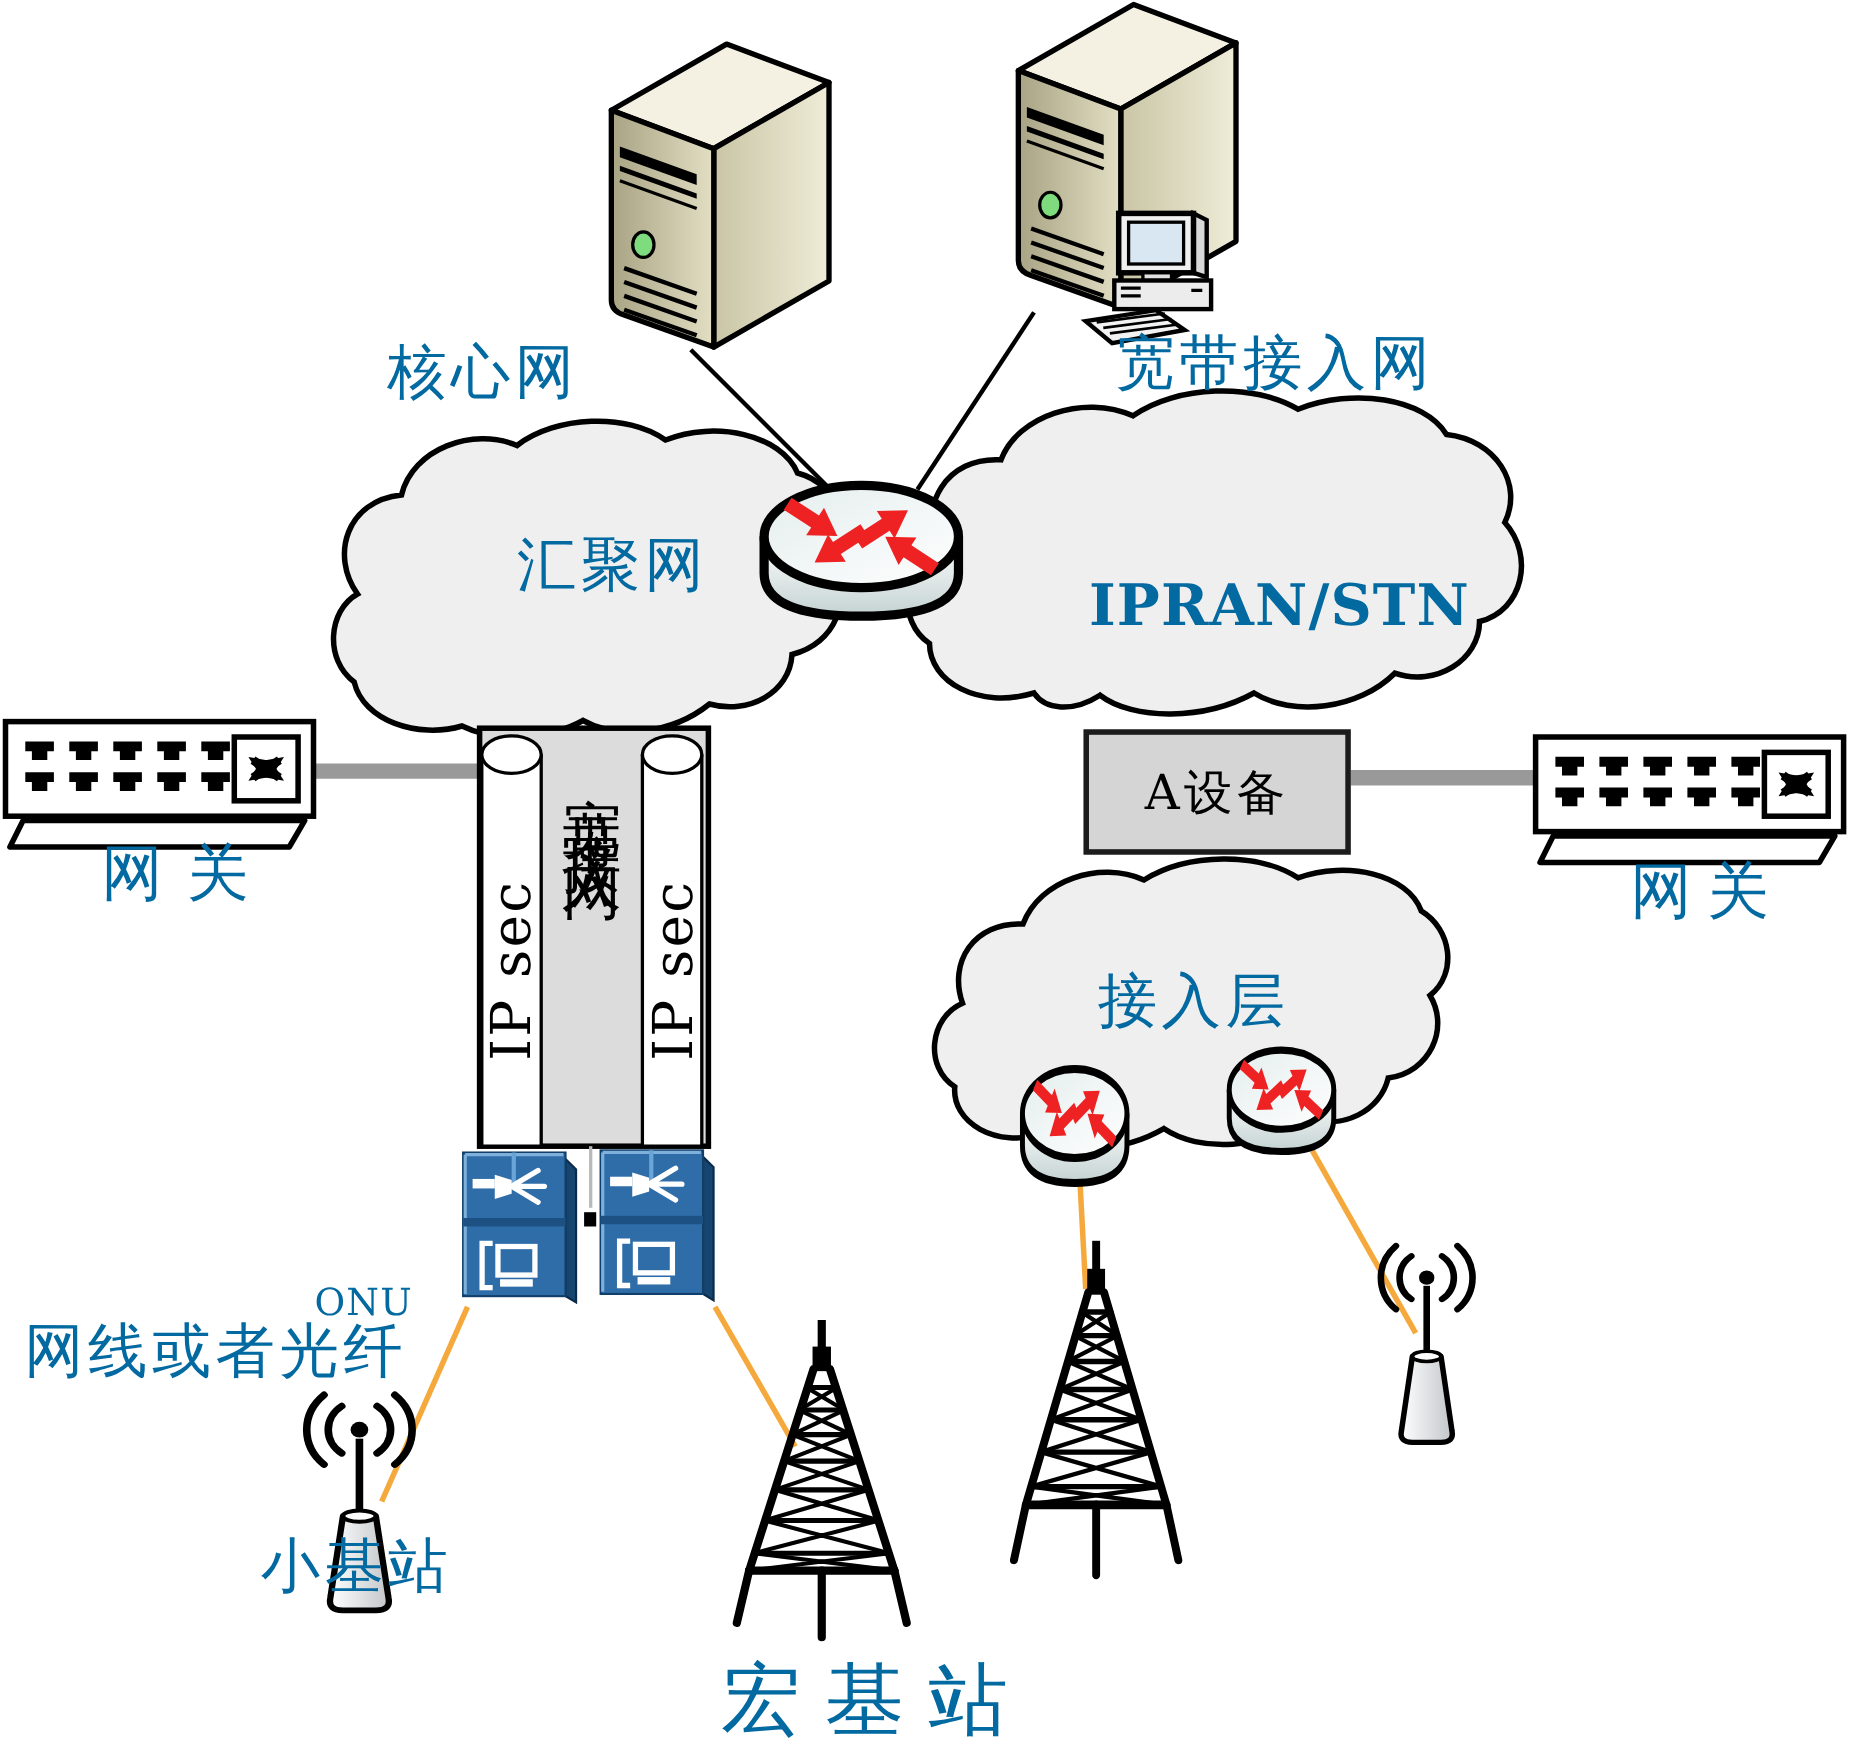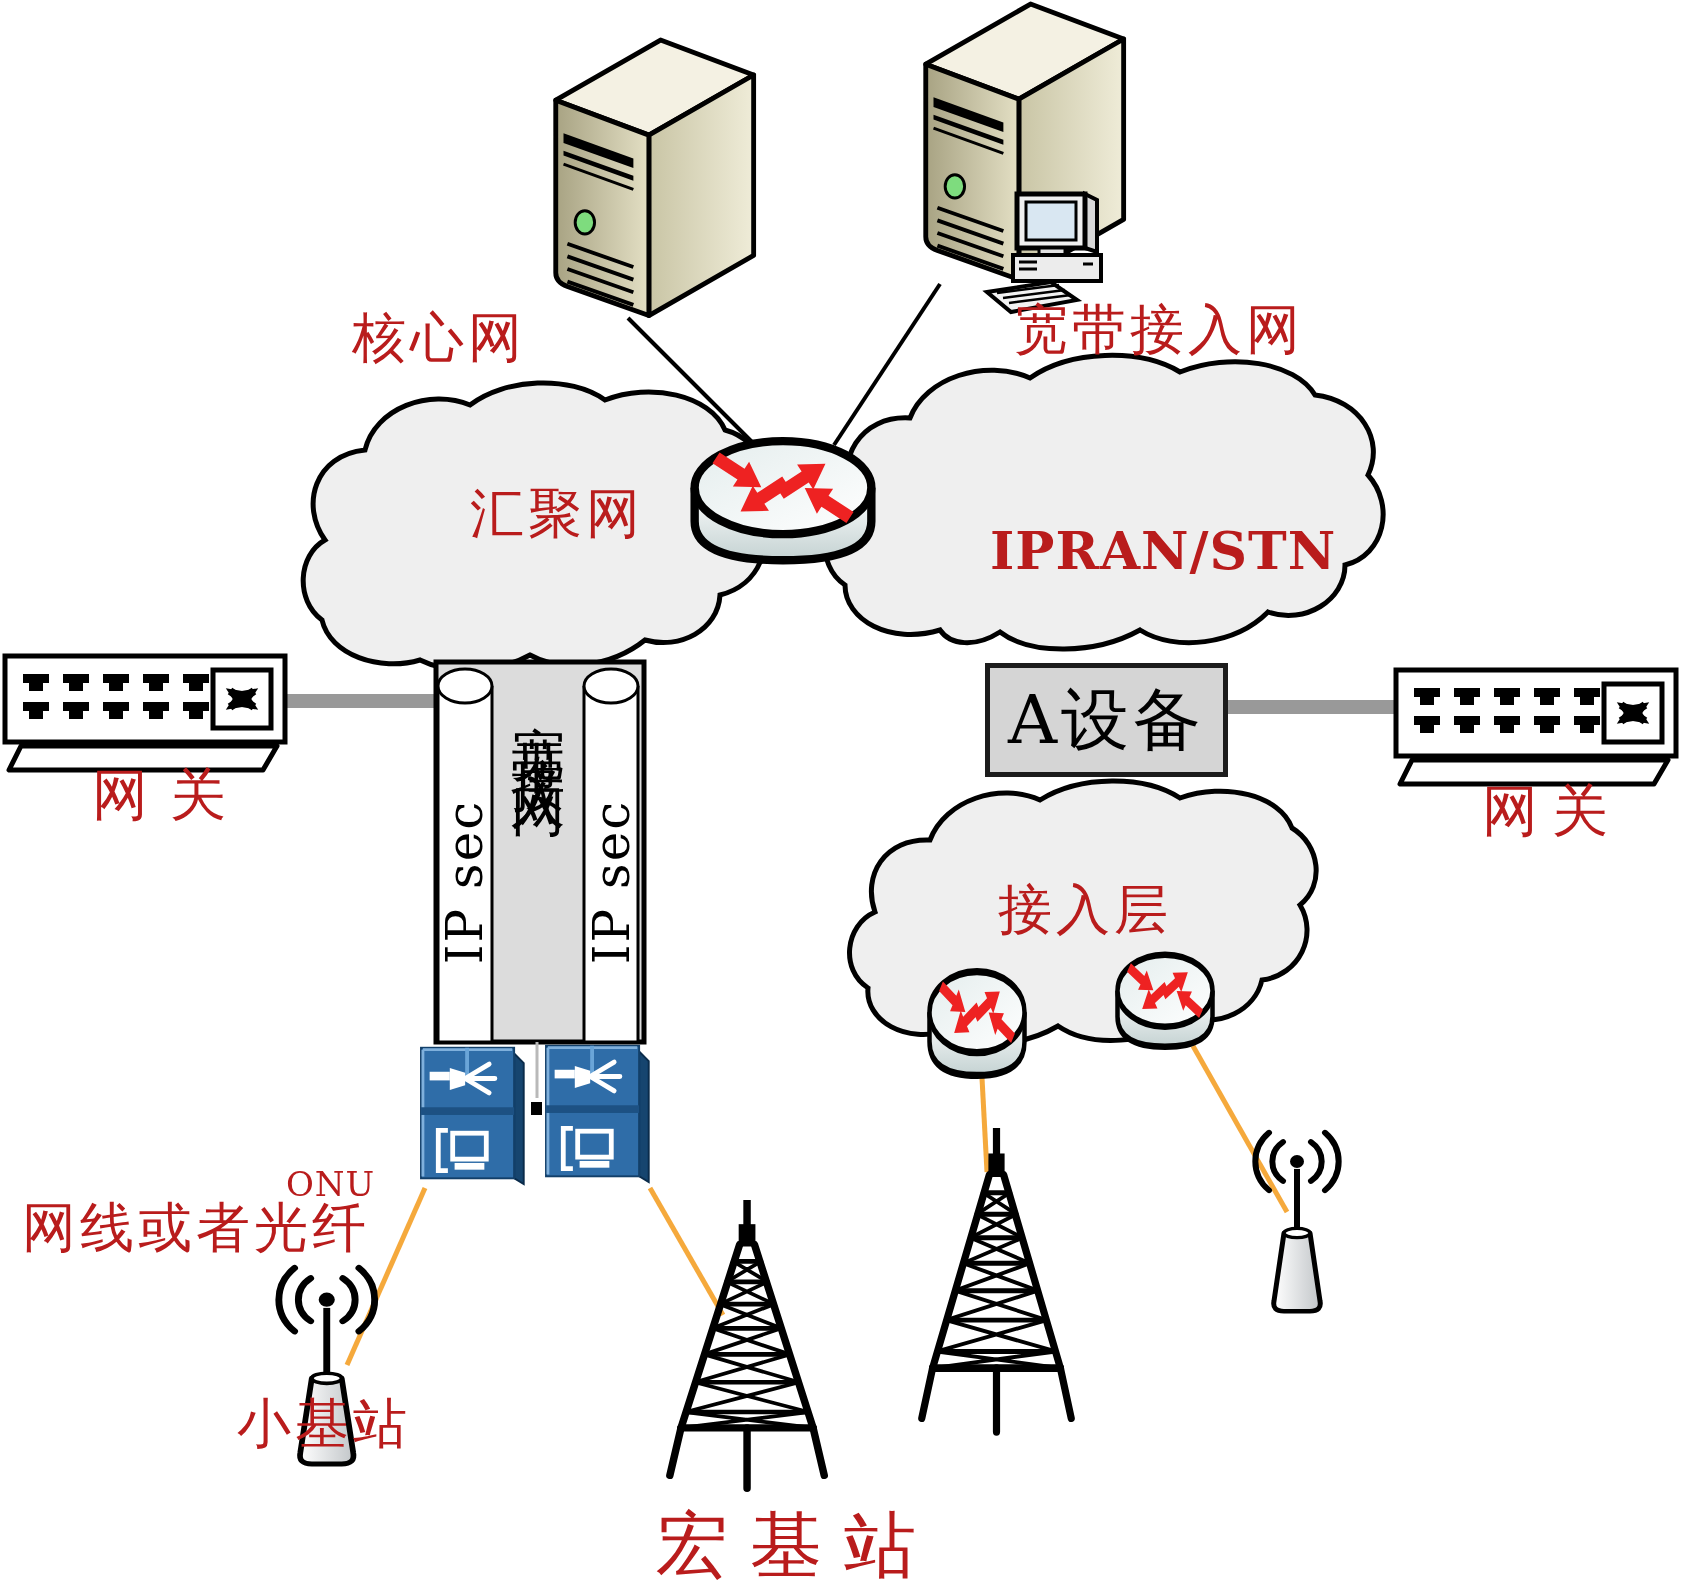--- a/index.html
+++ b/index.html
@@ -4,37 +4,37 @@
 <style>
   html,body{margin:0;padding:0;}
   body{
     width:1681px;height:1586px;position:relative;background:#ffffff;
     font-family:"DejaVu Serif","Liberation Serif",serif;color:#000;
     overflow:hidden;
   }
   #diagram-svg{position:absolute;left:0;top:0;}
   .lbl{
     position:absolute;white-space:nowrap;font-size:54px;letter-spacing:4px;
-    line-height:1.1;color:#b91c1c;
+    line-height:1.1;color:#0369a1;
   }
   .latin{letter-spacing:1px;margin-top:44px;}
   .vlabel{
     position:absolute;white-space:nowrap;font-size:50px;letter-spacing:2px;
     transform:translate(-50%,-50%) rotate(-90deg);
   }
   .stack{
     position:absolute;writing-mode:vertical-rl;text-orientation:upright;
     font-size:54px;letter-spacing:16px;transform:translateX(-50%);line-height:1;
   }
   .abox{
     position:absolute;left:985px;top:663px;width:233px;height:104px;
     background:#d5d5d5;border:5px solid #1c1c1c;
     display:flex;align-items:center;justify-content:center;
   }
-  .abox span{font-size:68px;letter-spacing:4px;}
+  .abox span{font-size:44px;letter-spacing:4px;}
 </style>
 </head>
 <body>
 
 <svg id="diagram-svg" width="1681" height="1586" viewBox="0 0 1681 1586">
   <defs>
     <linearGradient id="gradFront" x1="0" y1="0" x2="1" y2="0">
       <stop offset="0" stop-color="#a8a383"></stop>
         <stop offset="1" stop-color="#e3dfc4"></stop>
     </linearGradient>

